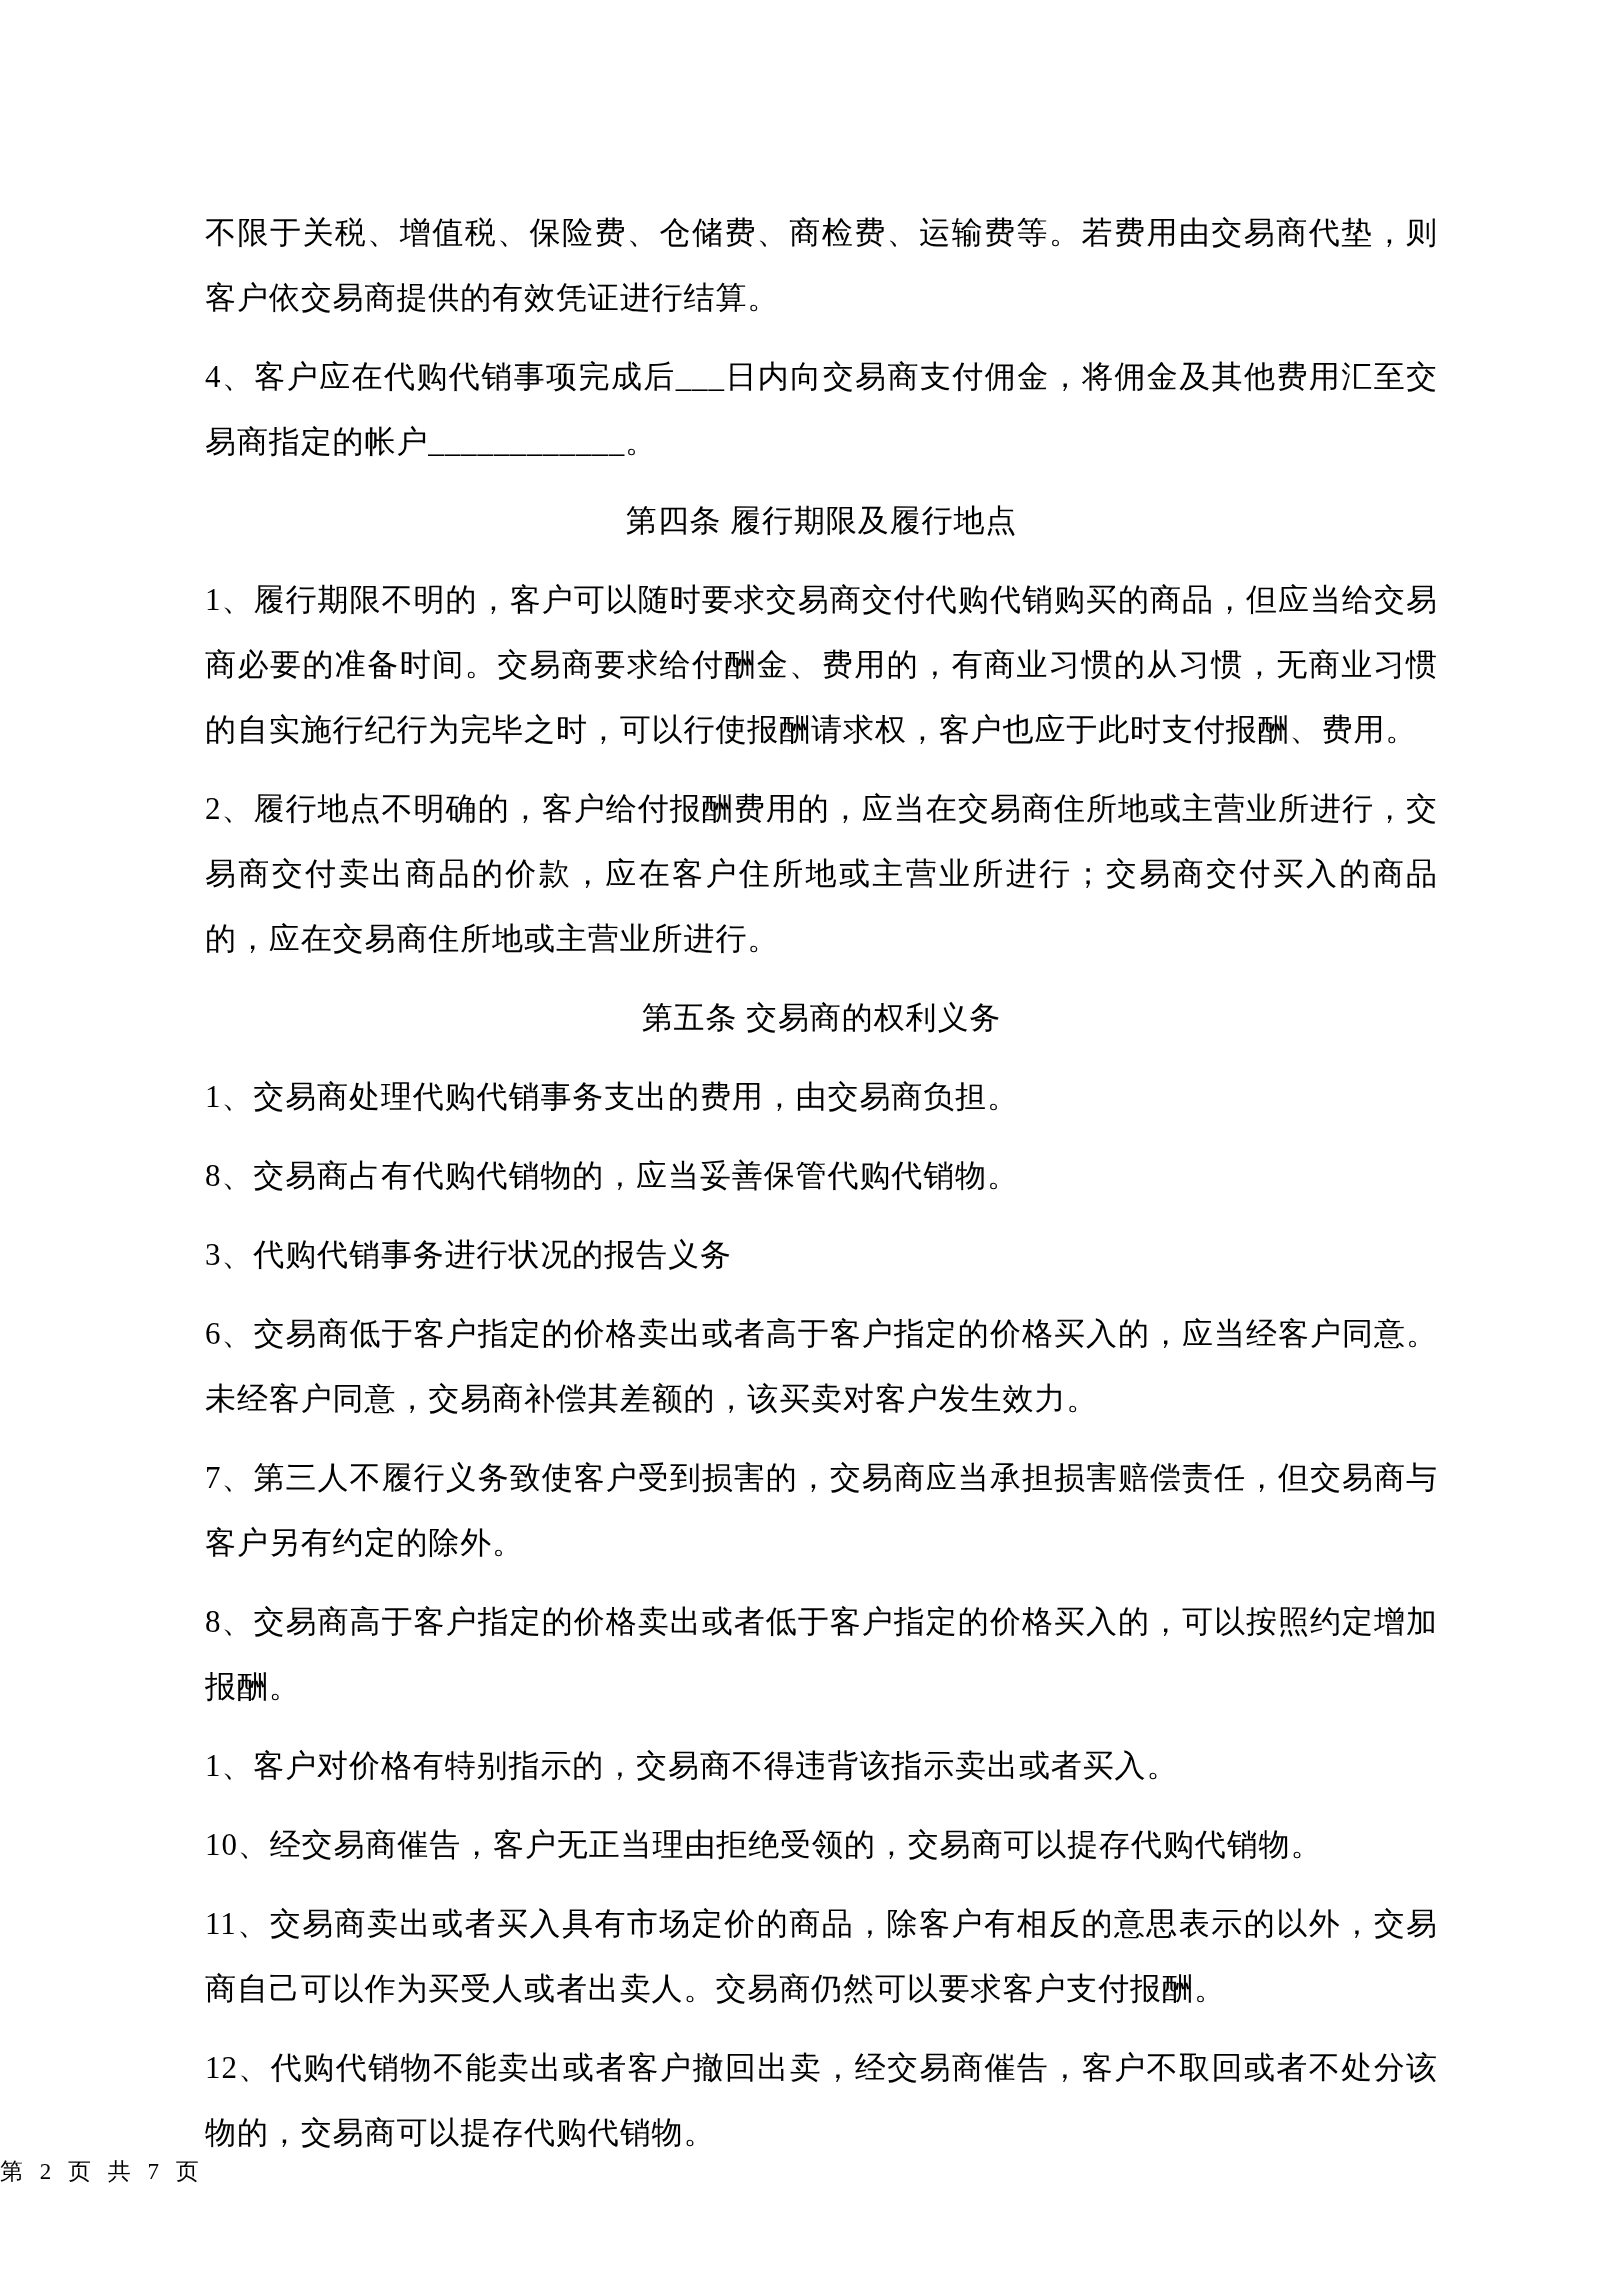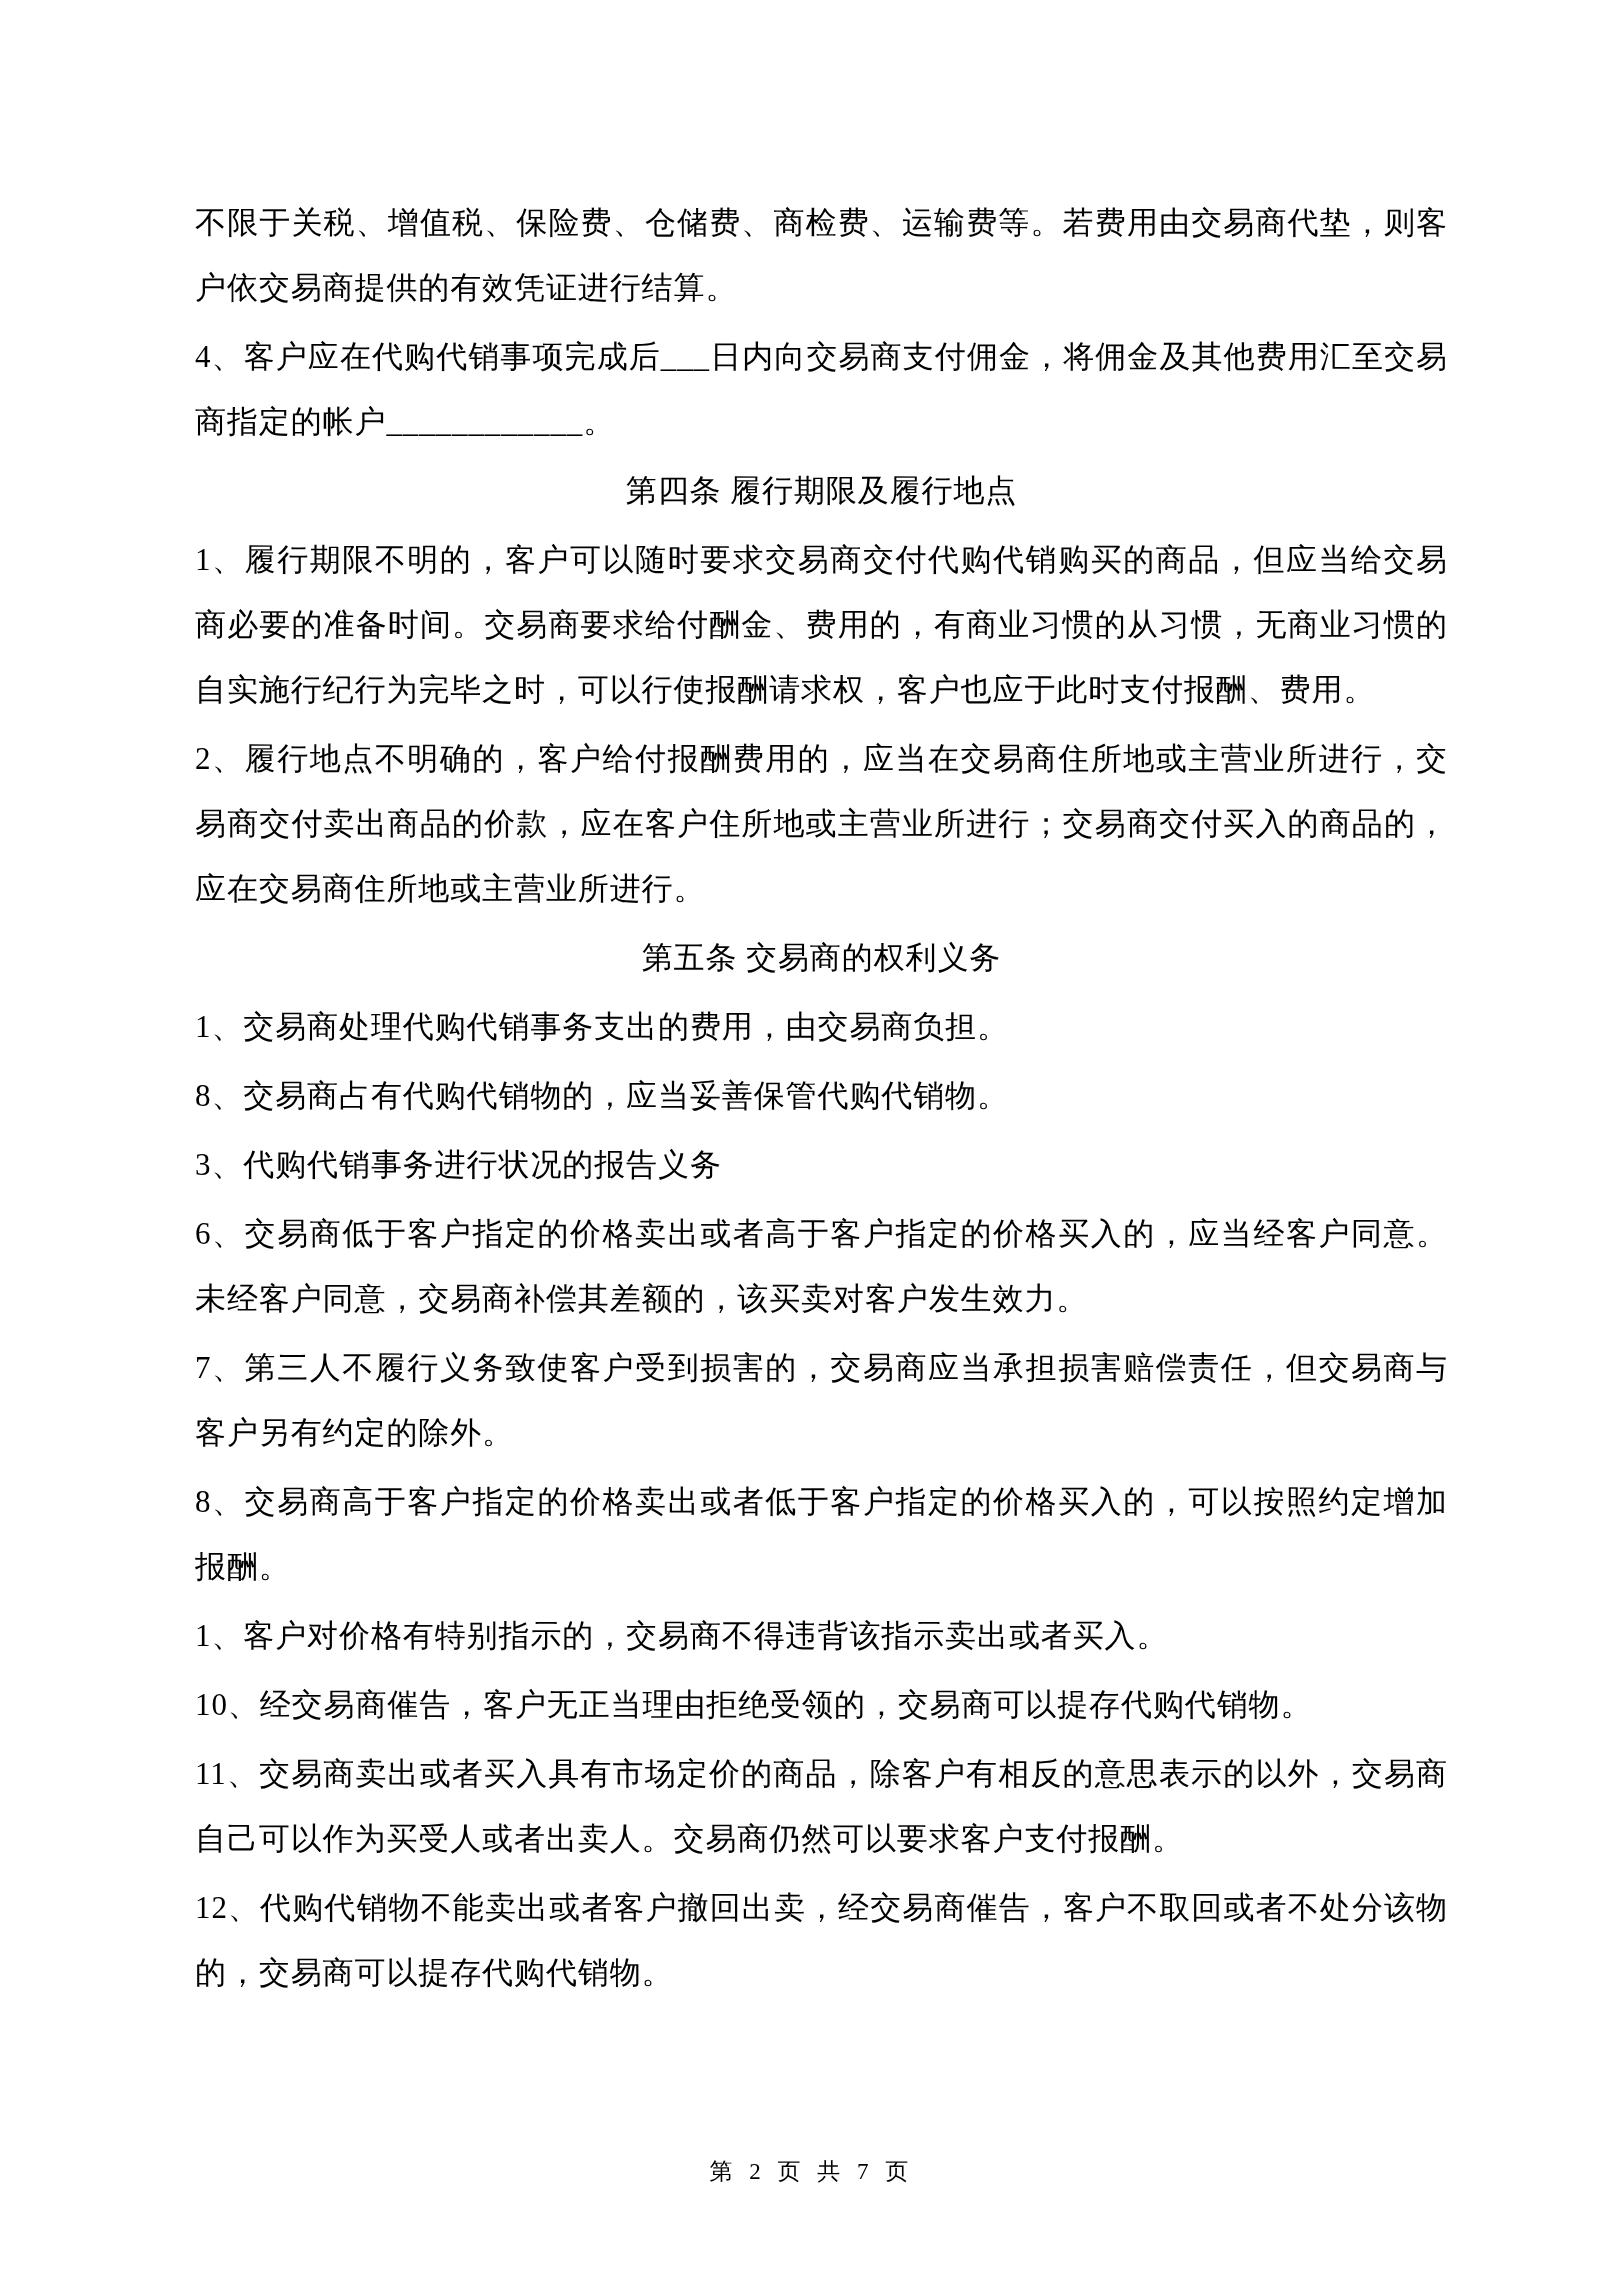--- a/index.html
+++ b/index.html
@@ -17,37 +17,36 @@
     box-sizing: border-box;
     overflow: hidden;
   }
   .content {
     position: absolute;
     top: 186px;
     left: 191px;
     right: 171px;
   }
   .content p {
-    margin: 4px;
+    margin: 14px;
     padding: 0;
     font-size: 31px;
     line-height: 65px;
     text-align: justify;
     letter-spacing: 0.9px;
     word-break: break-all;
   }
   .content p.heading {
     text-align: center;
   }
   .footer {
     position: absolute;
     left: 0;
     right: 0;
     bottom: 107px;
-    text-align: center;
     font-size: 23px;
     letter-spacing: 5.5px;
     color: #000000;
   }
 </style>
 </head>
 <body>
 
 <div class="page">
   <div class="content">

